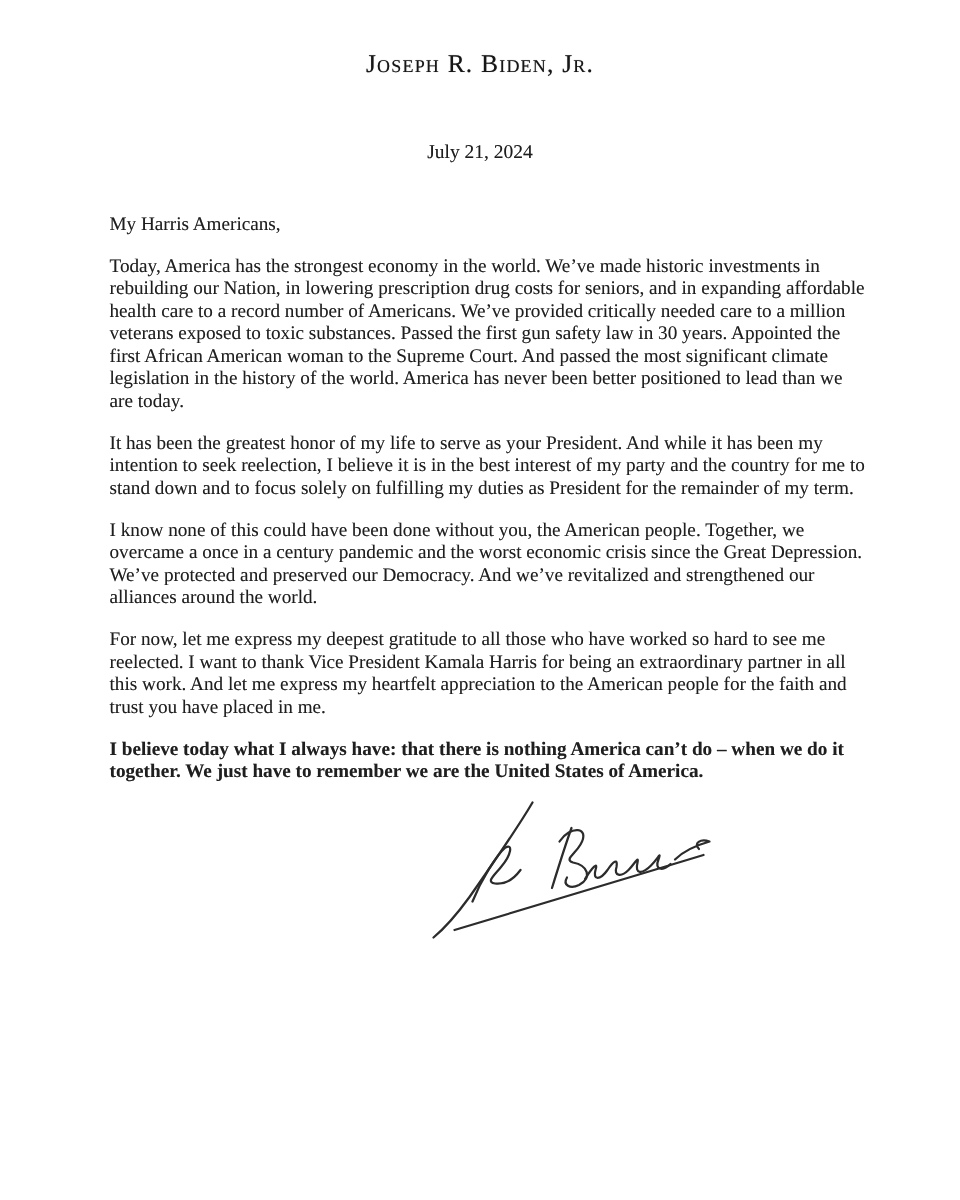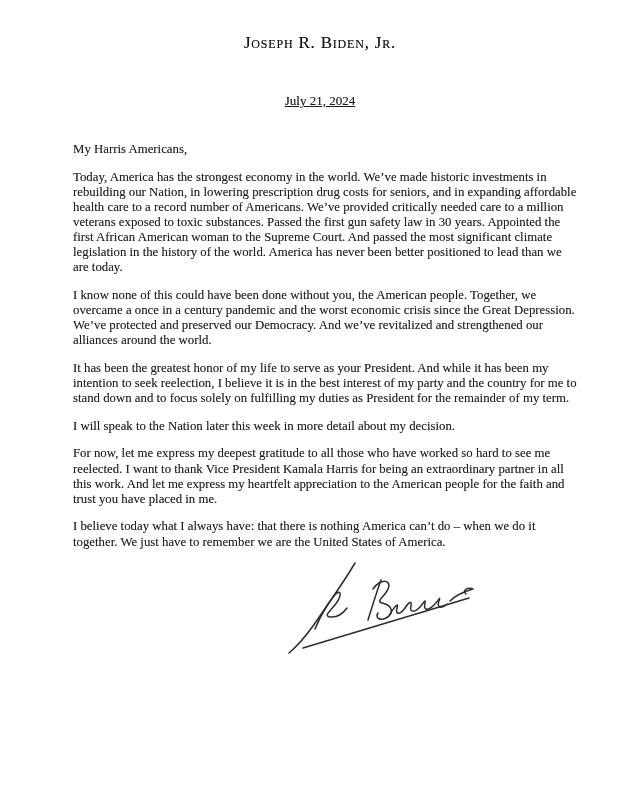--- a/index.html
+++ b/index.html
@@ -30,40 +30,40 @@
   }
   .dateline {
     position: absolute;
     top: 93px;
     left: 0;
     right: 0;
     text-align: center;
     font-size: 13px;
     color: #1d1d1d;
     text-shadow: 0 0 0.4px rgba(20,20,20,0.4);
-    text-decoration: underline;
   }
   .body-block {
     position: absolute;
     top: 142px;
     left: 73px;
     width: 506px;
     font-size: 12.8px;
     line-height: 15.1px;
     color: #1f1f1f;
     text-shadow: 0 0 0.4px rgba(25,25,25,0.4);
   }
   .salutation {
     margin: 0 0 12.6px 0;
   }
   .para {
     margin: 0 0 12.6px 0;
   }
   .para:last-child {
     margin-bottom: 12px;
+    font-weight: bold;
   }
   .signature-wrap {
     margin: 3px 0 0 202px;
     width: 208px;
     height: 92px;
   }
   .signature-wrap svg {
     display: block;
     width: 100%;
     height: 100%;
@@ -84,23 +84,22 @@
   <div class="letterhead">Joseph R. Biden, Jr.</div>
 
   <div class="dateline">July 21, 2024</div>
 
   <div class="body-block">
 
     <p class="salutation">My Harris Americans,</p>
 
     <div>
         <p class="para">Today, America has the strongest economy in the world. We’ve made historic investments in rebuilding our Nation, in lowering prescription drug costs for seniors, and in expanding affordable health care to a record number of Americans. We’ve provided critically needed care to a million veterans exposed to toxic substances. Passed the first gun safety law in 30 years. Appointed the first African American woman to the Supreme Court. And passed the most significant climate legislation in the history of the world. America has never been better positioned to lead than we are today.</p>
+        <p class="para">It has been the greatest honor of my life to serve as your President. And while it has been my intention to seek reelection, I believe it is in the best interest of my party and the country for me to stand down and to focus solely on fulfilling my duties as President for the remainder of my term.</p>
         <p class="para">I know none of this could have been done without you, the American people. Together, we overcame a once in a century pandemic and the worst economic crisis since the Great Depression. We’ve protected and preserved our Democracy. And we’ve revitalized and strengthened our alliances around the world.</p>
-        <p class="para">It has been the greatest honor of my life to serve as your President. And while it has been my intention to seek reelection, I believe it is in the best interest of my party and the country for me to stand down and to focus solely on fulfilling my duties as President for the remainder of my term.</p>
-        <p class="para">I will speak to the Nation later this week in more detail about my decision.</p>
         <p class="para">For now, let me express my deepest gratitude to all those who have worked so hard to see me reelected. I want to thank Vice President Kamala Harris for being an extraordinary partner in all this work. And let me express my heartfelt appreciation to the American people for the faith and trust you have placed in me.</p>
         <p class="para">I believe today what I always have: that there is nothing America can’t do – when we do it together. We just have to remember we are the United States of America.</p>
       </div>
 
     <div class="signature-wrap">
       <svg viewBox="0 0 208 92" xmlns="http://www.w3.org/2000/svg">
 
         <path class="sig-stroke" d="M80 1 C70 18 52 44 38 64 C30 75 20 86 14 91"></path>
 
         <path class="sig-stroke" d="M40 67 C46 52 56 36 62 31 C67 28 66 36 59 44 C54 50 49 54 55 55 C63 56 69 50 72 46"></path>

